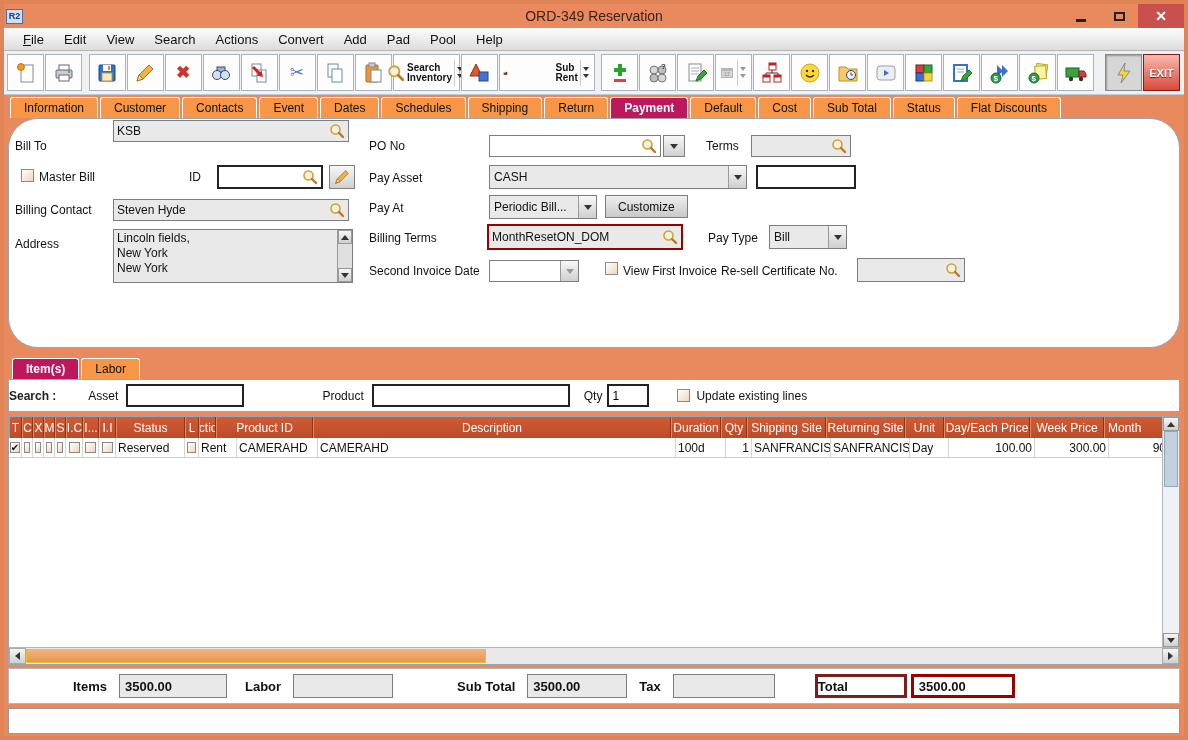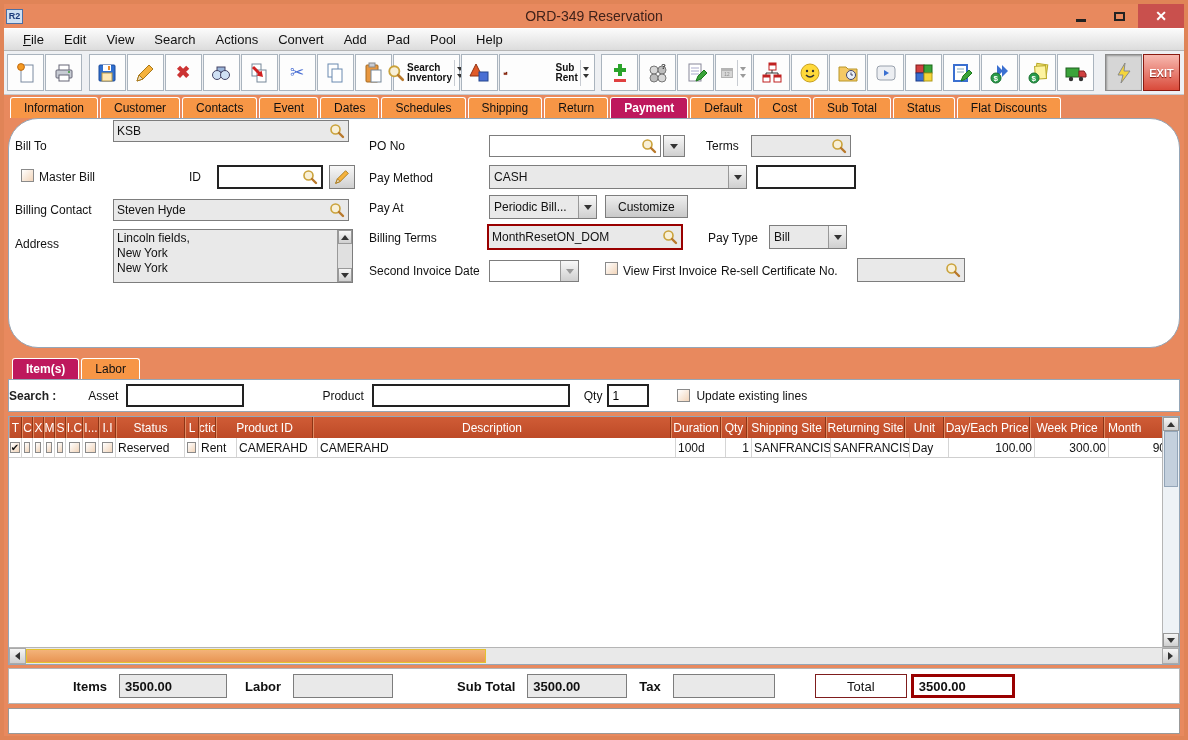--- a/index.html
+++ b/index.html
@@ -98,22 +98,22 @@
     display:flex; align-items:center; justify-content:center; }
   .tri-l { width:0; height:0; border-top:4px solid transparent; border-bottom:4px solid transparent; border-right:5px solid #333; }
   .tri-r { width:0; height:0; border-top:4px solid transparent; border-bottom:4px solid transparent; border-left:5px solid #333; }
   
   .totals { height:36px; background:#fff; border:1px solid #b5b5b5; margin:3px 4px 0 4px;
     display:flex; align-items:center; }
   .tot-lbl { font-weight:bold; font-size:13px; }
   .tot-field { height:24px; border:1px solid #7d7d7d; background:#e9e9e9; font-weight:bold;
     display:flex; align-items:center; padding:0 5px; font-size:13px; }
   .tot-field.red { border:3px solid #990000; background:#fff; }
-  .tot-box { height:24px; border:1px solid #7f1d1d; background:#fff; display:flex; align-items:center;
-    justify-content:center; font-weight:normal; font-size:13px; }
+  .tot-box { height:24px; border:3px solid #7f1d1d; background:#fff; display:flex; align-items:center;
+    font-weight:bold; font-size:13px; }
   .statusbar { height:26px; background:#fff; border:1px solid #999; margin:4px 4px 2px 4px; }
   .mag { flex:0 0 auto; }
 </style>
 </head>
 <body>
 
 <div class="window">
 
   <div class="titlebar">
     <div class="app-icon">R2</div>
@@ -437,21 +437,21 @@
       </div>
     <span class="abs lbl" style="left:697px;top:20px">Terms</span>
     <div class="abs field" style="left:742px;top:16px;width:100px">
       <span class="val"></span>
       <svg class="mag" width="16" height="16" viewBox="0 0 16 16">
           <circle cx="6.5" cy="6.5" r="4.5" fill="#f8f0d8" stroke="#caa23a" stroke-width="1.6"></circle>
           <line x1="10" y1="10" x2="14" y2="14" stroke="#b8782a" stroke-width="2.4" stroke-linecap="round"></line>
         </svg>
     </div>
 
-    <span class="abs lbl" style="left:360px;top:52px">Pay Method</span>
+    <span class="abs lbl" style="left:360px;top:52px">Pay Asset</span>
     <div class="abs combo" style="left:480px;top:46px;width:258px;height:24px">
       <span class="val">CASH</span>
       <span class="cbtn">
           <span class="tri-dn"></span>
         </span>
     </div>
     <div class="abs field heavy" style="left:747px;top:46px;width:100px;height:24px">
       <span class="val"></span>
     </div>
 

